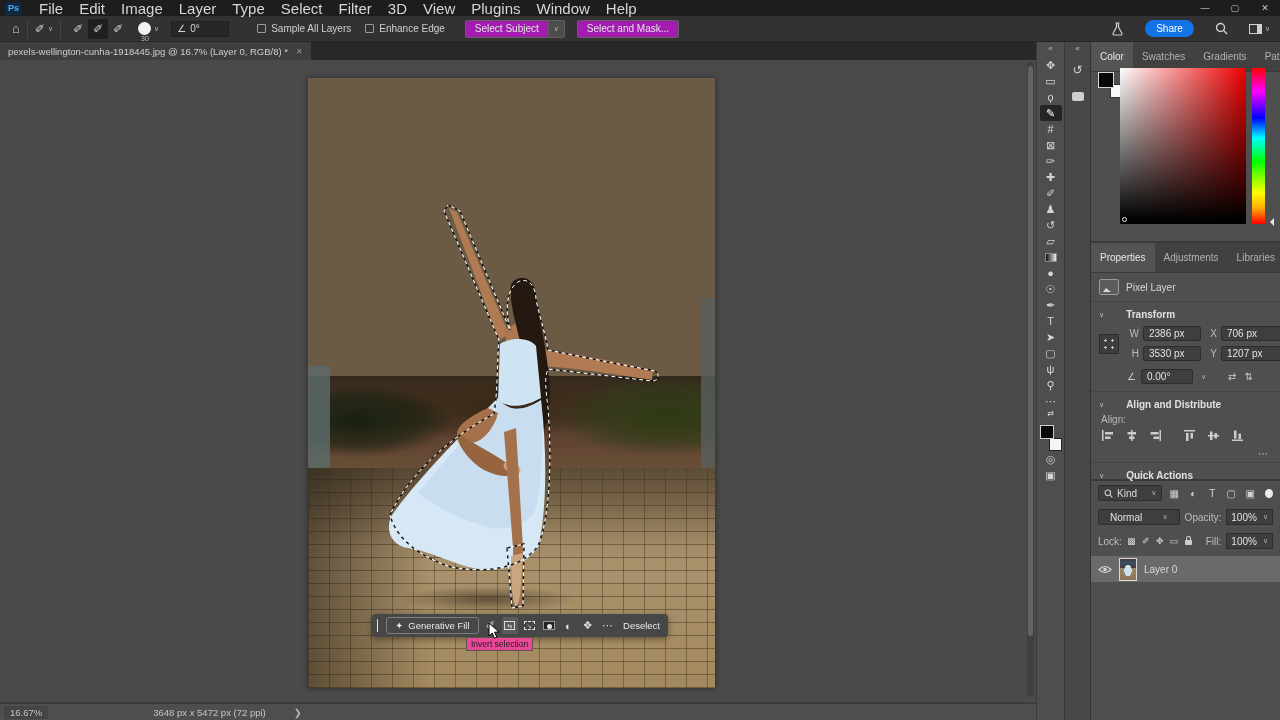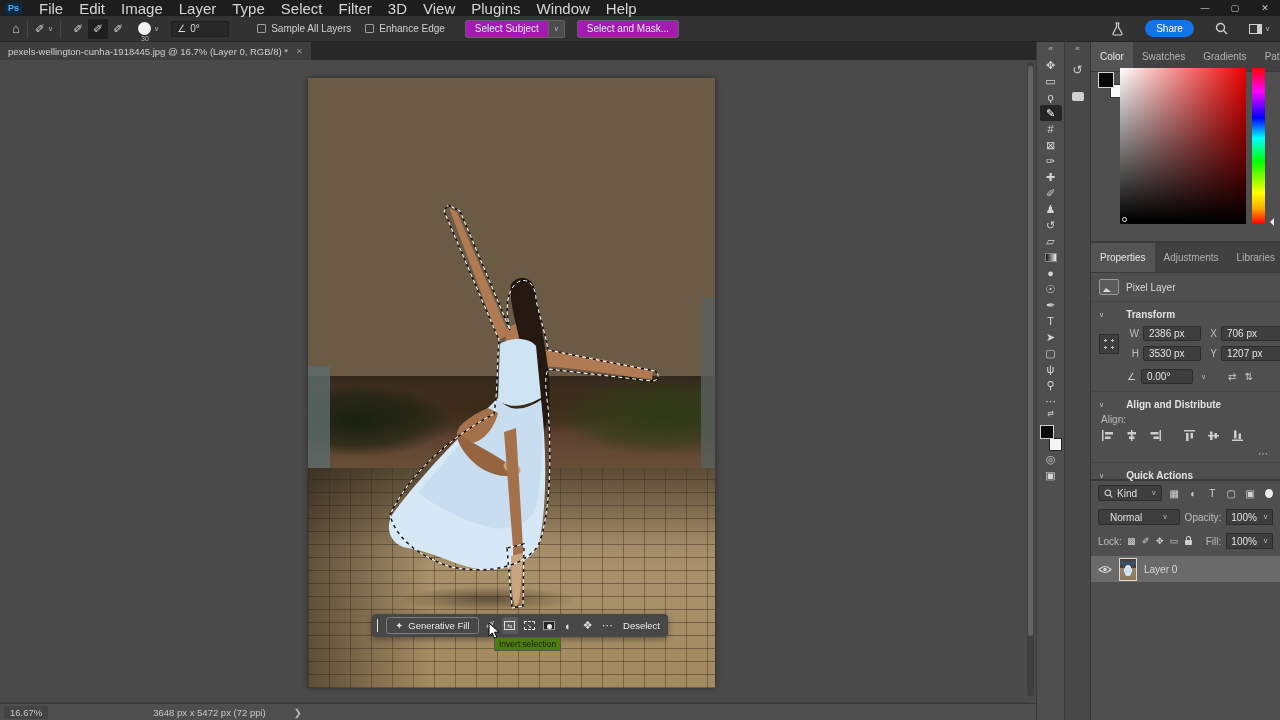--- a/index.html
+++ b/index.html
@@ -85,21 +85,21 @@
   .ctx-ic { width:24px; height:17px; display:flex; align-items:center; justify-content:center;
     color:#e0e0e0; font-size:11px; border-radius:2px; position:relative; }
   .ctx-ic.hover { background:#5a5a5a; }
   .mini-box { width:11px; height:9px; border:1px solid #ddd; display:flex; align-items:center;
     justify-content:center; font-size:6px; color:#ddd; }
   .mini-dashed { border-style:dashed; }
   .mini-mask { width:12px; height:9px; background:#242424; border:1px solid #999; position:relative; }
   .mini-mask::after { content:""; position:absolute; left:3px; top:1.5px; width:5px; height:5px;
     border-radius:50%; background:#e8e8e8; }
   .ctx-deselect { font-size:9.5px; color:#eaeaea; margin-left:4px; white-space:nowrap; }
-  .tooltip { position:absolute; left:494px; top:577px; background:#4d7c0f; border:1px solid #58584a;
+  .tooltip { position:absolute; left:466px; top:577px; background:#ec4899; border:1px solid #58584a;
     color:#1d1d1d; font-size:8.5px; padding:1px 4px; z-index:16; white-space:nowrap; }
   .cursor-svg { position:absolute; left:488px; top:562px; z-index:17; }
 
   
   .vscroll { position:absolute; right:2px; top:2px; width:7px; height:634px; background:#3f3f3f; border-radius:4px; }
   .vthumb  { position:absolute; left:1px; top:4px; width:5px; height:570px; background:#636363; border-radius:3px; }
   .hscroll { position:absolute; left:0; top:642px; width:1030px; height:8px; background:#3f3f3f; }
   .hthumb  { position:absolute; left:400px; top:1px; width:385px; height:6px; background:#666; border-radius:3px; }
   .statusbar { position:absolute; left:0; top:703px; width:1036px; height:17px; background:#4e4e4e;
     border-top:1px solid #3a3a3a; display:flex; align-items:center; font-size:9.5px; color:#c6c6c6; z-index:21; }

